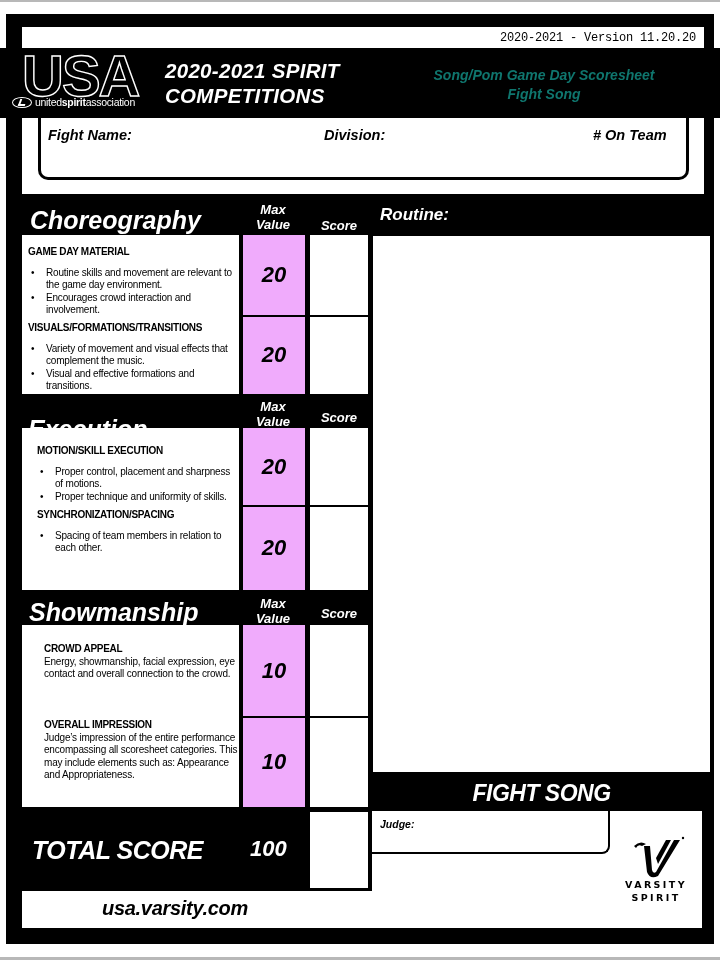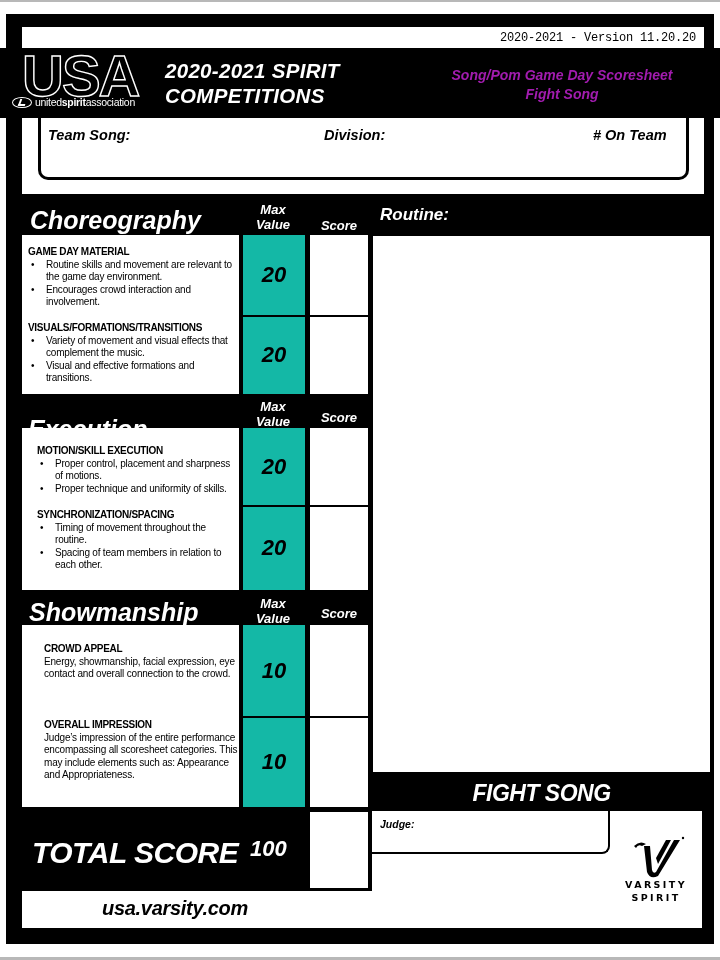--- a/index.html
+++ b/index.html
@@ -18,50 +18,50 @@
 
   .logo { position: absolute; left: 12px; top: 52px; width: 145px; height: 62px; }
   .logo-usa { position: absolute; left: 10px; top: -6px; font-family: "Liberation Sans", sans-serif; font-weight: 700; font-size: 58px;
     color: #000; -webkit-text-stroke: 1.4px #fff; letter-spacing: -2px; line-height: 60px; }
   .logo-sub { position: absolute; left: 0; top: 44px; font-size: 10.5px; color: #fff; white-space: nowrap; letter-spacing: -0.3px; display: flex; align-items: center; }
   .logo-sub .swoosh { display: inline-block; width: 20px; height: 11px; border: 1.5px solid #fff; border-radius: 50%; margin-right: 3px; position: relative; }
   .logo-sub .swoosh::after { content: ""; position: absolute; left: 6px; top: 1px; width: 5px; height: 5px; border-left: 2px solid #fff; border-bottom: 2px solid #fff; transform: skewX(-20deg); }
   .logo-sub b { font-weight: 900; }
 
   .title-main { position: absolute; left: 165px; top: 58px; color: #fff; font-weight: 900; font-style: italic; font-size: 20.5px; line-height: 25px; letter-spacing: 0.3px; }
-  .title-sub { position: absolute; left: 412px; top: 66px; width: 300px; text-align: center; color: #a21caf; font-weight: 900; font-style: italic; font-size: 14px; line-height: 19px; }
+  .title-sub { position: absolute; left: 394px; top: 66px; width: 300px; text-align: center; color: #0f766e; font-weight: 900; font-style: italic; font-size: 14px; line-height: 19px; }
 
   .team-box-bg { position: absolute; left: 22px; top: 118px; width: 682px; height: 76px; background: #fff; }
   .team-box { position: absolute; left: 38px; top: 110px; width: 651px; height: 70px; border: 3px solid #000; border-top: none; border-radius: 0 0 10px 10px; }
   .team-label { position: absolute; top: 127px; font-weight: 900; font-style: italic; font-size: 14.5px; }
 
   .cat-head { position: absolute; color: #fff; font-weight: 900; font-style: italic; }
   .cat-title { font-size: 25px; }
   .col-head { position: absolute; color: #fff; font-weight: 900; font-style: italic; font-size: 13px; text-align: center; line-height: 15px; }
 
   .desc-cell { position: absolute; background: #fff; padding: 0; }
   .desc-block { position: absolute; font-family: Liberation Sans, sans-serif; font-size: 10px; line-height: 12.5px; letter-spacing: -0.2px; }
   .desc-block h4 { font-size: 10px; font-weight: 700; letter-spacing: -0.3px; }
-  .desc-block ul { list-style: none; }
+  .desc-block ul { list-style: none; margin-top: 8px; }
   .desc-block li { position: relative; padding-left: 18px; }
   .desc-block li::before { content: "•"; position: absolute; left: 3px; top: 0; }
 
-  .max-cell { position: absolute; background: #14b8a6; display: flex; align-items: center; justify-content: center;
+  .max-cell { position: absolute; background: #f0abfc; display: flex; align-items: center; justify-content: center;
     font-weight: 900; font-style: italic; font-size: 22px; }
   .score-cell { position: absolute; background: #fff; }
   .divider { position: absolute; height: 1.5px; background: #000; }
 
   .comments-box { position: absolute; left: 373px; top: 236px; width: 337px; height: 536px; background: #fff; }
   .comments-title { position: absolute; left: 380px; top: 205px; color: #fff; font-weight: 900; font-style: italic; font-size: 17px; }
 
   .fight-song { position: absolute; left: 373px; top: 776px; width: 337px; height: 34px; color: #fff; font-weight: 900; font-style: italic; font-size: 23px; text-align: center; line-height: 34px; letter-spacing: -0.5px; }
   .judge-box { position: absolute; left: 372px; top: 811px; width: 238px; height: 43px; border: 2.5px solid #000; border-top: none; border-left: none; border-radius: 0 0 8px 0; }
   .judge-label { position: absolute; left: 380px; top: 818px; font-weight: 900; font-style: italic; font-size: 10.5px; }
 
-  .total-label { position: absolute; left: 32px; top: 836px; color: #fff; font-weight: 900; font-style: italic; font-size: 30px; letter-spacing: -0.5px; }
+  .total-label { position: absolute; left: 32px; top: 836px; color: #fff; font-weight: 900; font-style: italic; font-size: 25px; letter-spacing: -0.5px; }
   .total-value { position: absolute; left: 250px; top: 836px; color: #fff; font-weight: 900; font-style: italic; font-size: 22px; }
   .total-score-cell { position: absolute; left: 310px; top: 812px; width: 58px; height: 76px; background: #fff; }
 
   .footer-white { position: absolute; left: 22px; top: 891px; width: 680px; height: 37px; background: #fff; }
   .footer-right { position: absolute; left: 372px; top: 811px; width: 330px; height: 117px; background: #fff; }
   .footer-url { position: absolute; left: 102px; top: 897px; font-weight: 900; font-style: italic; font-size: 20px; letter-spacing: -0.3px; }
 
   .varsity-logo { position: absolute; left: 616px; top: 834px; width: 80px; height: 76px; text-align: center; }
   .varsity-mark { width: 60px; height: 44px; margin: 0 auto; display: block; }
   .varsity-text { font-family: "DejaVu Sans", sans-serif; font-weight: 700; font-size: 9.5px; letter-spacing: 2.4px; line-height: 13px; }
@@ -90,21 +90,21 @@
   <div>2020-2021 SPIRIT</div>
   <div>COMPETITIONS</div>
 </div>
 <div class="title-sub">
   <div>Song/Pom Game Day Scoresheet</div>
   <div>Fight Song</div>
 </div>
 
 <div class="team-box-bg"></div>
 <div class="team-box"></div>
-<div class="team-label" style="left:48px;">Team Song:</div>
+<div class="team-label" style="left:48px;">Fight Name:</div>
 <div class="team-label" style="left:324px;">Division:</div>
 <div class="team-label" style="left:593px;"># On Team</div>
 
 <div class="cat-head cat-title" style="left:30px; top:206px;">Choreography</div>
 <div class="col-head" style="left:242px; top:202px; width:62px;">
   <div>Max</div>
   <div>Value</div>
 </div>
 <div class="col-head" style="left:310px; top:218px; width:58px;">Score</div>
 
@@ -139,21 +139,20 @@
 <div class="desc-block" style="left:37px; top:445px; width:202px;">
   <h4>MOTION/SKILL EXECUTION</h4>
   <ul>
     <li>Proper control, placement and sharpness of motions.</li>
     <li>Proper technique and uniformity of skills.</li>
   </ul>
 </div>
 <div class="desc-block" style="left:37px; top:509px; width:202px;">
   <h4>SYNCHRONIZATION/SPACING</h4>
   <ul>
-    <li>Timing of movement throughout the routine.</li>
     <li>Spacing of team members in relation to each other.</li>
   </ul>
 </div>
 <div class="max-cell" style="left:243px; top:428px; width:62px; height:77px;">20</div>
 <div class="max-cell" style="left:243px; top:506px; width:62px; height:84px;">20</div>
 <div class="score-cell" style="left:310px; top:428px; width:58px; height:162px;"></div>
 <div class="divider" style="left:243px; top:505px; width:125px;"></div>
 
 <div class="cat-head cat-title" style="left:29px; top:598px;">Showmanship</div>
 <div class="col-head" style="left:242px; top:596px; width:62px;">

